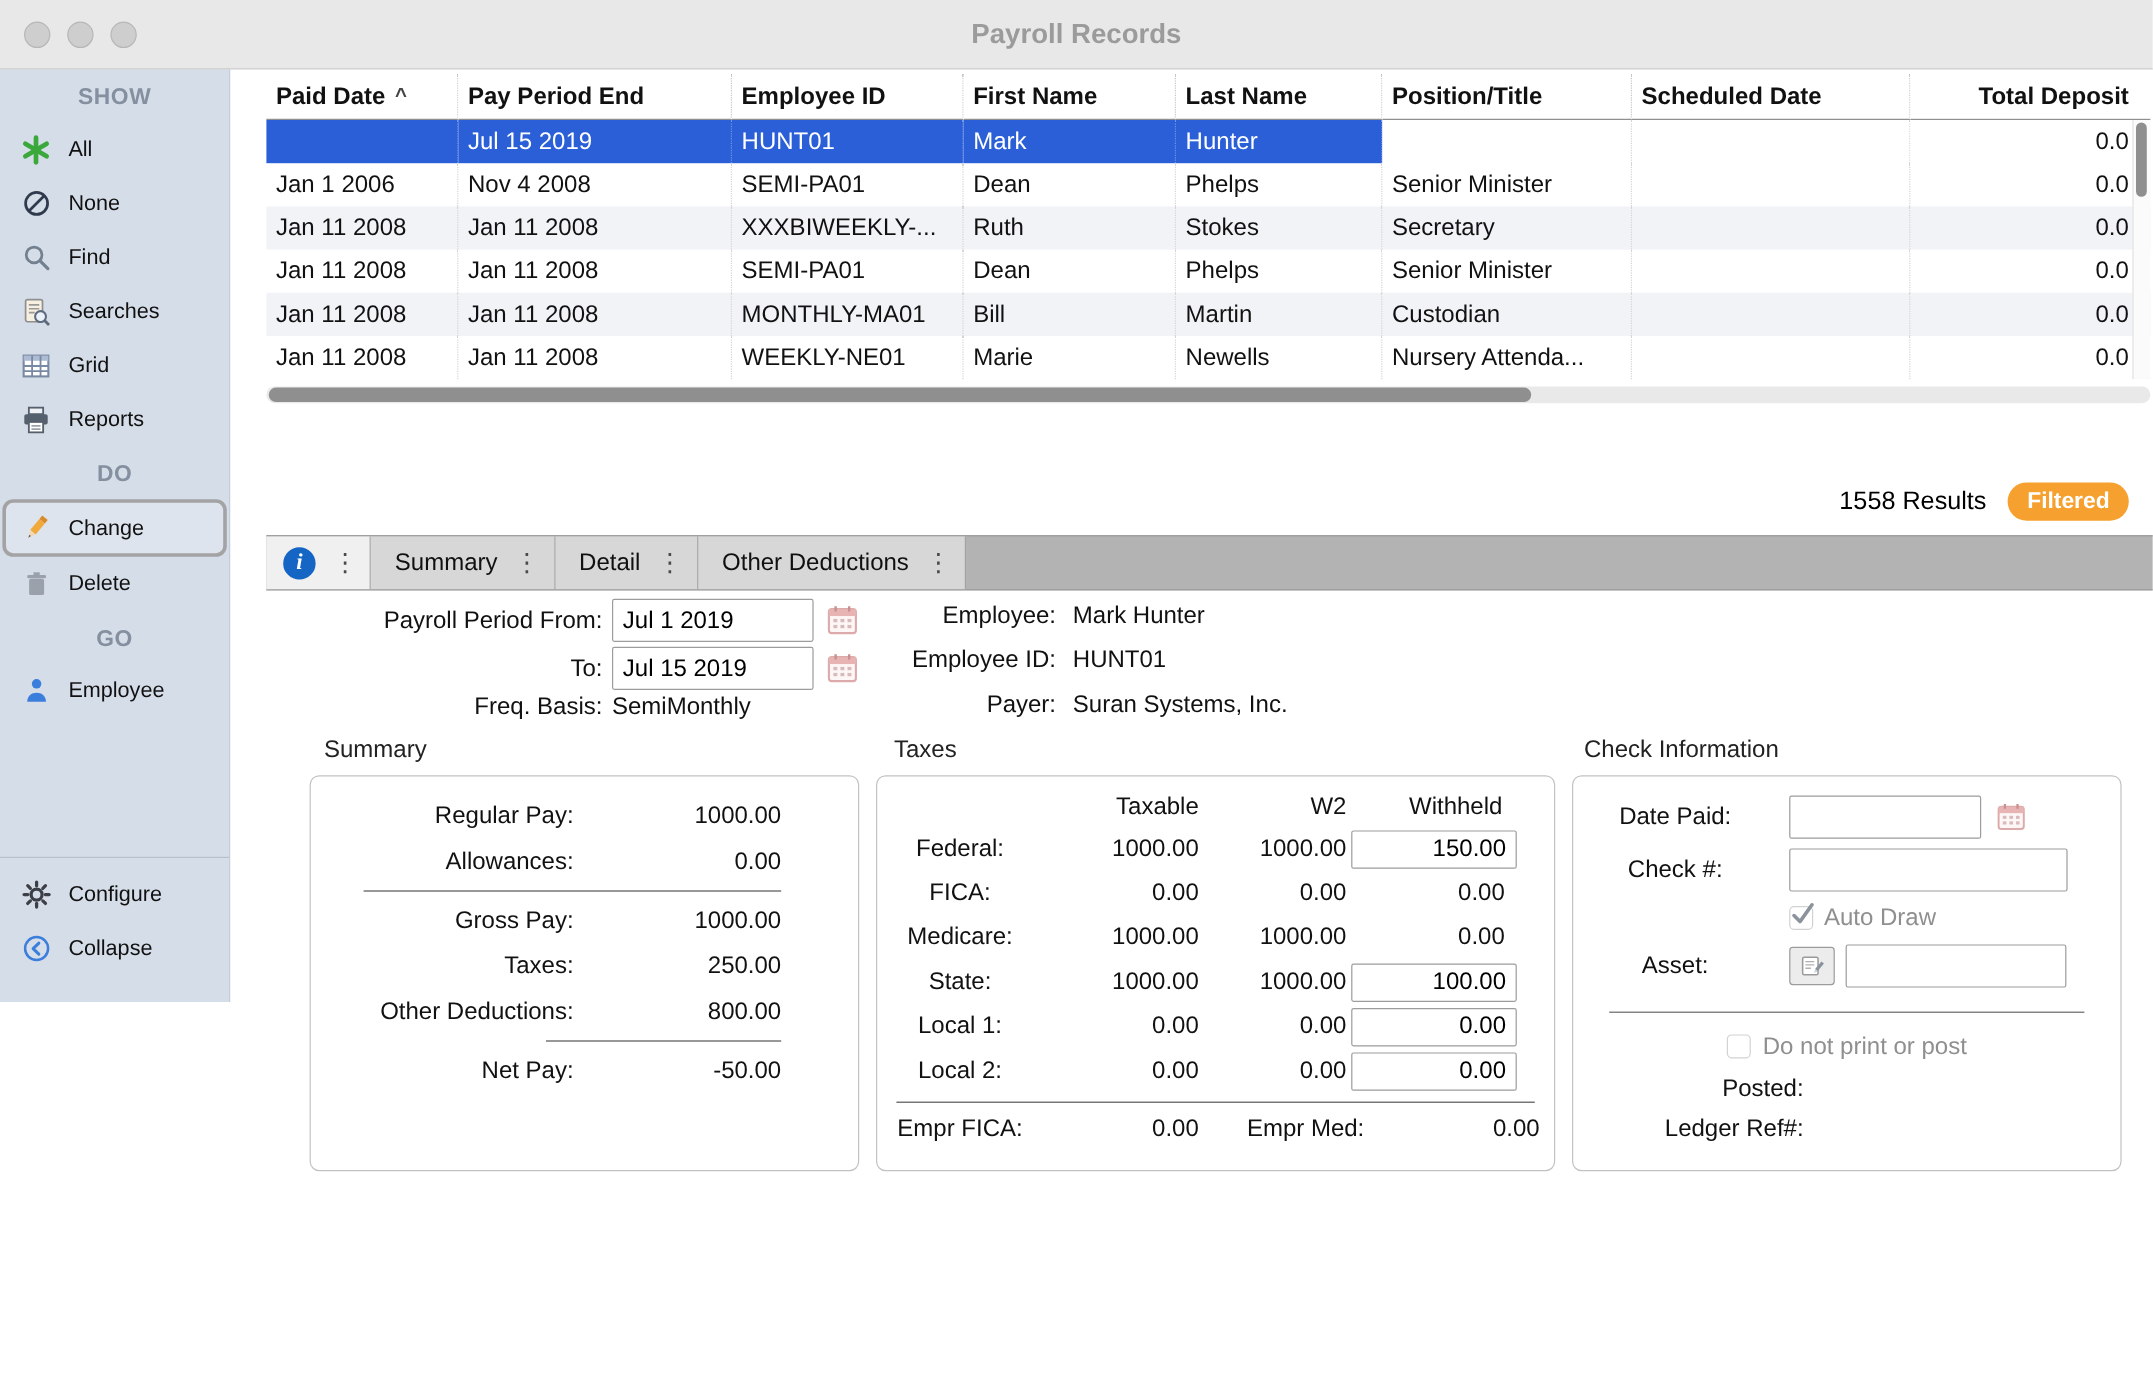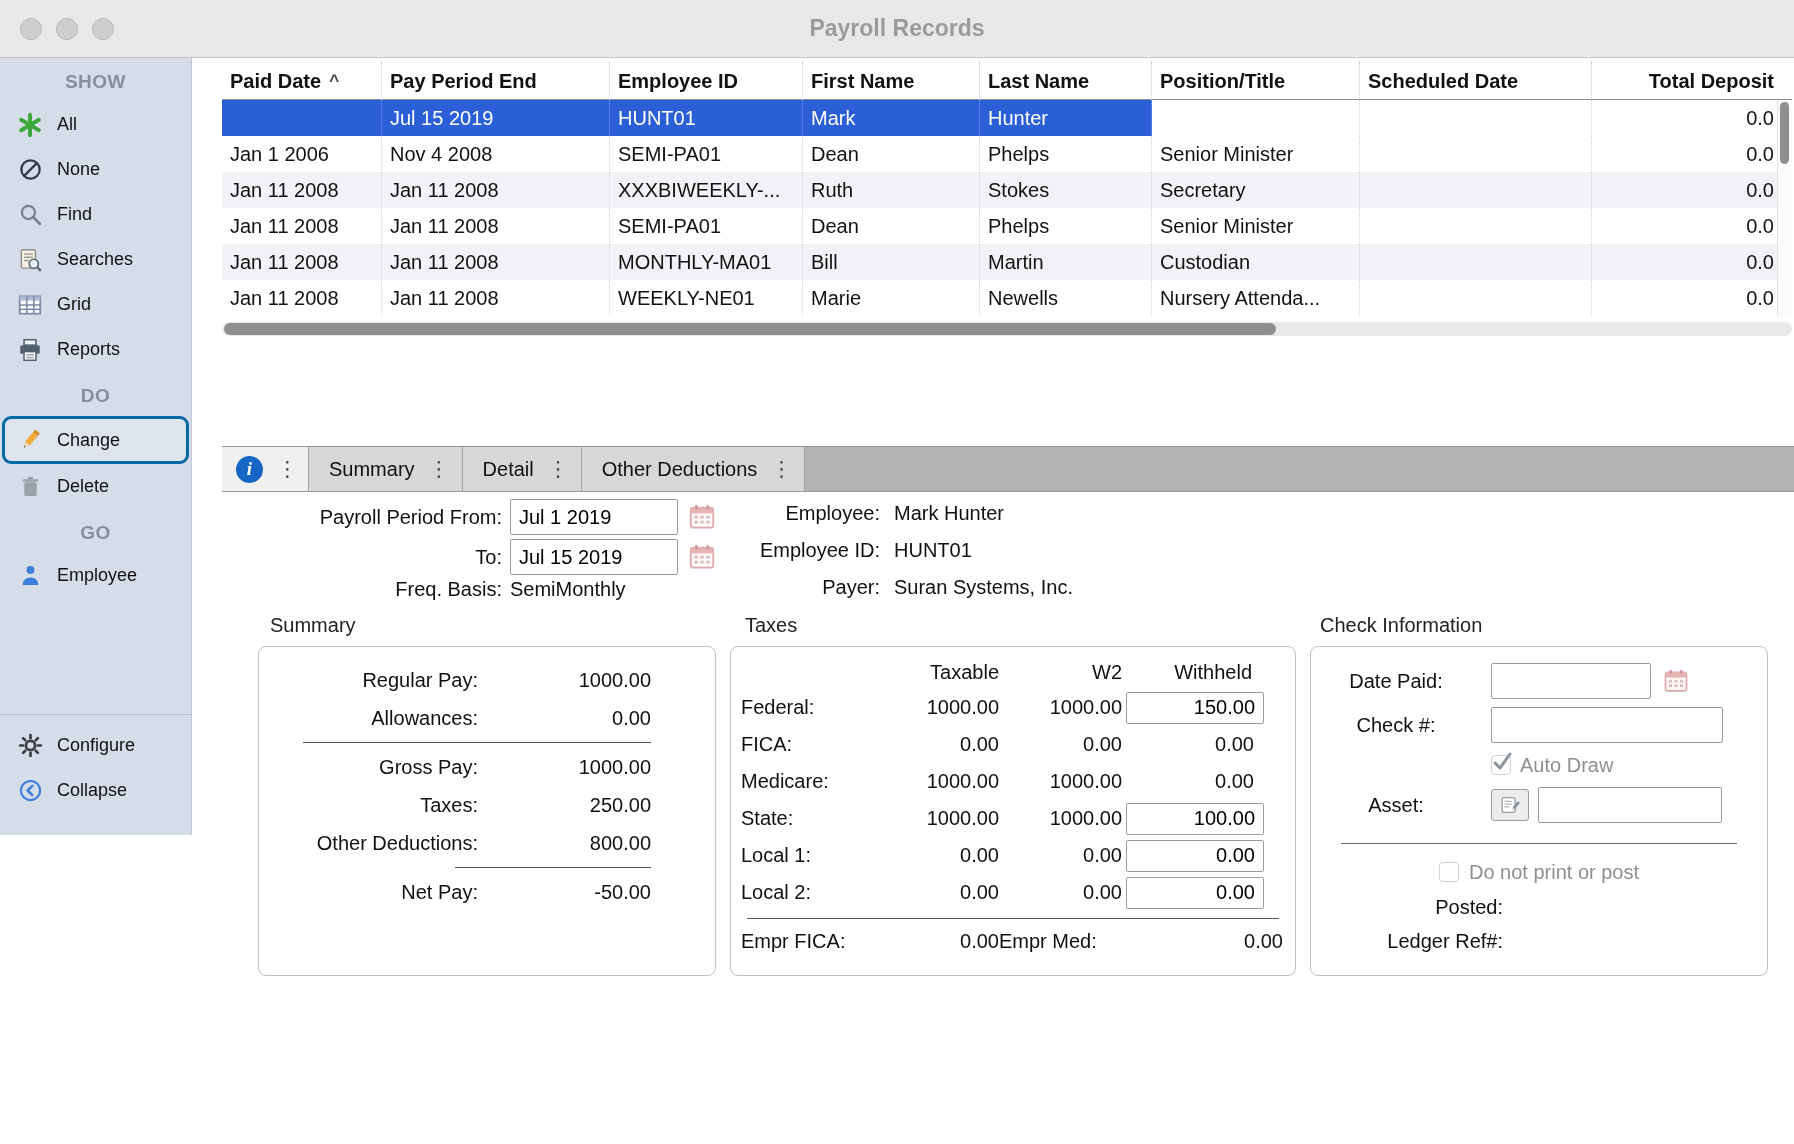--- a/index.html
+++ b/index.html
@@ -11,21 +11,21 @@
   
   .titlebar{position:absolute;left:0;top:0;right:0;height:58px;background:#e8e8e8;border-bottom:1px solid #c6c6c6}
   .traffic{position:absolute;left:20px;top:18px;display:flex;gap:14px}
   .tl{width:22px;height:22px;border-radius:50%;background:#cecece;border:1px solid #b7b7b7}
   .wtitle{text-align:center;line-height:57px;font-size:23px;font-weight:bold;color:#9b9b9b}
 
   
   .sidebar{position:absolute;left:0;top:58px;bottom:0;width:192px;background:#d5dde8;border-right:1px solid #c2c9d4;display:flex;flex-direction:column}
   .sb-header{height:40px;line-height:40px;text-align:center;font-size:19px;font-weight:bold;color:#84909f;letter-spacing:.5px;margin-top:4px}
   .sb-item{height:45px;display:flex;align-items:center;gap:13px;padding-left:16px;font-size:18px;cursor:default}
-  .sb-item.selected{height:48px;border:3px solid #0369a1;border-radius:9px;margin:0 2px;padding-left:11px;background:#dde4ee}
+  .sb-item.selected{height:48px;border:3px solid #a3a3a3;border-radius:9px;margin:0 2px;padding-left:11px;background:#dde4ee}
   .sb-icon{width:28px;height:28px;display:flex;align-items:center;justify-content:center;flex:0 0 28px}
   .sb-footer{margin-top:auto;border-top:1px solid #b9c1cc;padding:8px 0 22px}
 
   
   .content{position:absolute;left:192px;top:58px;right:0;bottom:0;background:#fff;font-size:20px}
 
   
   .rtable{position:absolute;left:30px;top:4px;right:2px}
   .thead,.trow{display:grid;grid-template-columns:160px 228px 193px 177px 172px 208px 232px 1fr}
   .th{height:38px;line-height:38px;font-weight:bold;font-size:20px;padding:0 8px;border-right:1px dotted #c6c6c6;border-bottom:1px solid #8f8f8f;white-space:nowrap;overflow:hidden;background:#fff}
@@ -85,21 +85,21 @@
   .sum-row{display:grid;grid-template-columns:1fr 150px;column-gap:23px;padding:0 64px 0 12px;height:38px;align-items:center}
   .sum-label{text-align:right;white-space:nowrap}
   .sum-value{text-align:right;white-space:nowrap}
   .sum-div1{border-top:1px solid #555;margin:5px 64px 5px 44px}
   .sum-div2{border-top:1px solid #555;margin:5px 64px 5px 196px}
 
   
   .tax-head{display:grid;grid-template-columns:118px 140px 123px 142px;padding-left:10px;height:34px;align-items:center;margin-top:8px}
   .tax-h{text-align:right;white-space:nowrap}
   .tax-row{display:grid;grid-template-columns:118px 140px 123px 142px;padding-left:10px;height:37px;align-items:center}
-  .tax-label{text-align:left;white-space:nowrap}
+  .tax-label{text-align:center;white-space:nowrap}
   .tax-val{text-align:right;white-space:nowrap}
   .tax-wh{display:flex;justify-content:flex-end}
   .tax-wh-static{text-align:right;padding-right:10px}
   input.wh{width:138px;height:32px;border:1px solid #9c9c9c;border-radius:2px;font-size:20px;font-family:inherit;text-align:right;padding:0 8px}
   .tax-div{border-top:1px solid #555;margin:7px 16px 4px 16px}
   .empr-row{display:grid;grid-template-columns:118px 140px 178px 106px;padding-left:10px;height:36px;align-items:center}
 
   
   .chk-rows{padding-top:12px}
   .chk-row{display:grid;grid-template-columns:170px 1fr;column-gap:10px;align-items:center;height:44px;padding-right:16px}
@@ -358,20 +358,24 @@
 
       <div class="vscroll">
         <div class="vthumb"></div>
       </div>
     </div>
 
     <div class="hscroll">
       <div class="hthumb"></div>
     </div>
 
+    <div class="results">
+      <span class="count">1558 Results</span>
+      <span class="badge">Filtered</span>
+    </div>
 
     <div class="tabstrip">
       <div class="seg info">
         <span class="info-circle">
             <span>i</span>
           </span>
         <span class="dots"></span>
       </div>
       <div class="seg tab">
         <span class="tab-label">Summary</span>

